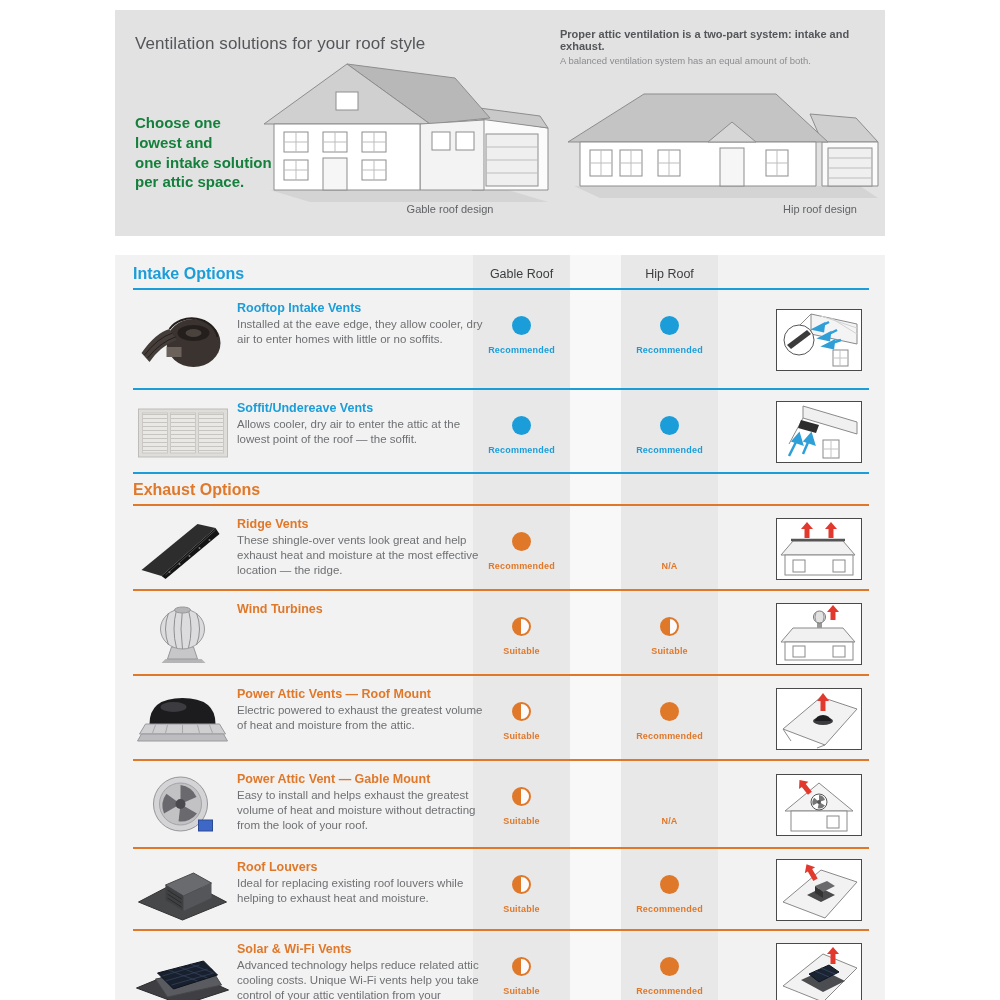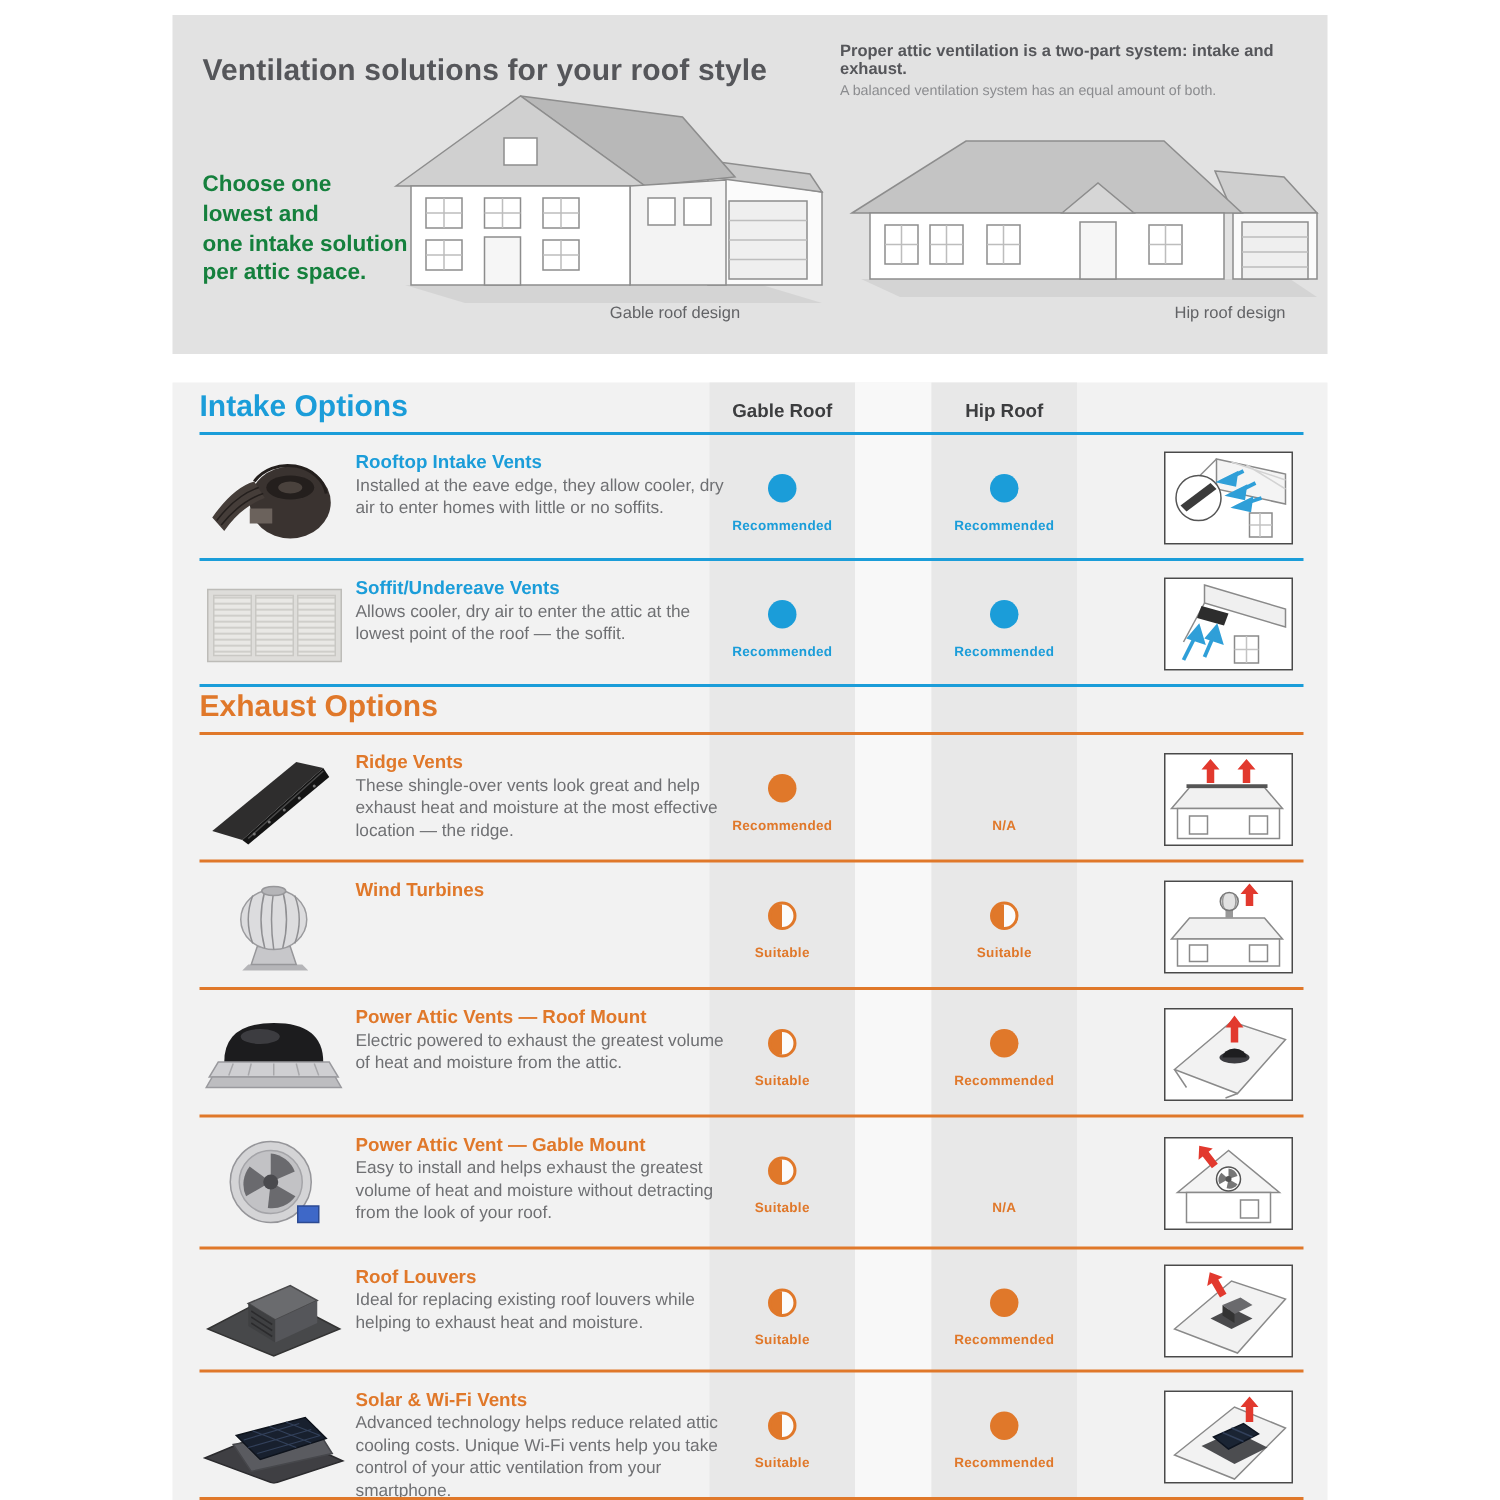--- a/index.html
+++ b/index.html
@@ -5,21 +5,21 @@
   :root{
     --blue:#1b9dd9; --orange:#e0782a; --red:#e2392e;
     --ink:#55565a; --gray:#6f7073; --band:#e8e8e8;
   }
   html,body{margin:0;padding:0;background:#fff;}
   body{font-family:"Liberation Sans","DejaVu Sans",sans-serif;}
   .page{position:relative;width:1000px;height:1000px;background:#fff;overflow:hidden;}
 
   
   .hero{position:absolute;left:115px;top:10px;width:770px;height:226px;background:#e2e2e2;}
-  .hero-title{position:absolute;left:20px;top:13px;font-size:20px;font-weight:bold;color:var(--ink);letter-spacing:.1px;}
+  .hero-title{position:absolute;left:20px;top:13px;font-size:17px;font-weight:normal;color:var(--ink);letter-spacing:.1px;}
   .hero-note{position:absolute;left:445px;top:18px;width:315px;}
   .note-bold{font-size:11px;font-weight:bold;color:var(--ink);}
   .note-sub{font-size:9.5px;color:#8b8c8f;margin-top:3px;}
   .choose{position:absolute;left:20px;top:103px;font-size:15px;font-weight:bold;color:#15803d;line-height:1.32;}
   .choose span{display:block;}
   .house{position:absolute;}
   .house-gable{left:135px;top:44px;width:300px;height:150px;}
   .house-hip{left:445px;top:72px;width:320px;height:120px;}
   .caption{position:absolute;top:193px;font-size:11px;color:#626366;}
   .cap-gable{left:250px;width:170px;text-align:center;}
@@ -27,24 +27,24 @@
 
   
   .vtable{position:absolute;left:115px;top:255px;width:770px;height:745px;background:#f2f2f2;}
   .band{position:absolute;top:0;bottom:0;}
   .band-gap{left:455px;width:51px;background:#f8f8f8;}
   .band-gable{left:358px;width:97px;background:var(--band);}
   .band-hip{left:506px;width:97px;background:var(--band);}
 
   .thead{position:relative;height:35px;}
   .thead::after{content:"";position:absolute;left:18px;right:16px;bottom:0;height:2px;background:var(--blue);}
-  .sec-title{position:absolute;left:18px;bottom:7px;font-size:20px;font-weight:bold;text-align:center;}
+  .sec-title{position:absolute;left:18px;bottom:7px;font-size:16px;font-weight:bold;text-align:center;}
   .sec-title.intake{color:var(--blue);}
   .sec-title.exhaust{color:var(--orange);margin-top:19px;}
-  .col-h{position:absolute;bottom:9px;width:97px;text-align:center;font-size:12.5px;font-weight:bold;color:#3c3d3f;}
+  .col-h{position:absolute;bottom:9px;width:97px;text-align:center;font-size:12.5px;font-weight:normal;color:#3c3d3f;}
   .col-gable{left:358px;} .col-hip{left:506px;}
 
   .exh-head{position:relative;height:32px;}
   .exh-head::after{content:"";position:absolute;left:18px;right:16px;bottom:0;height:2px;background:var(--orange);}
 
   .row{position:relative;}
   .row::after{content:"";position:absolute;left:18px;right:16px;bottom:0;height:2px;}
   .row.intake::after{background:var(--blue);}
   .row.exhaust::after{background:var(--orange);}
 
@@ -134,21 +134,21 @@
     <div class="band band-gap"></div>
     <div class="band band-gable"></div>
     <div class="band band-hip"></div>
 
     <header class="thead">
       <div class="sec-title intake">Intake Options</div>
       <div class="col-h col-gable">Gable Roof</div>
       <div class="col-h col-hip">Hip Roof</div>
     </header>
 
-    <div class="row intake" style="height:84px">
+    <div class="row intake" style="height:100px">
       <div class="product">
         <svg viewBox="0 0 95 62">
           <ellipse cx="58" cy="34" rx="27" ry="24" fill="#3a3330"></ellipse>
           <path d="M34,20 A26,22 0 0 1 82,28" stroke="#241f1d" stroke-width="2" fill="none"></path>
           <ellipse cx="58" cy="24" rx="16" ry="8" fill="#241f1d"></ellipse>
           <ellipse cx="58" cy="24" rx="8" ry="4" fill="#4a423d"></ellipse>
           <path d="M6,44 Q20,24 34,20 L41,31 Q25,37 14,53 Z" fill="#453d39"></path>
           <path d="M9,46 Q22,29 37,24 M12,49 Q25,33 40,28" stroke="#241f1d" stroke-width="1" fill="none"></path>
           <rect x="31" y="38" width="15" height="10" fill="#6b625c"></rect>
         </svg>

